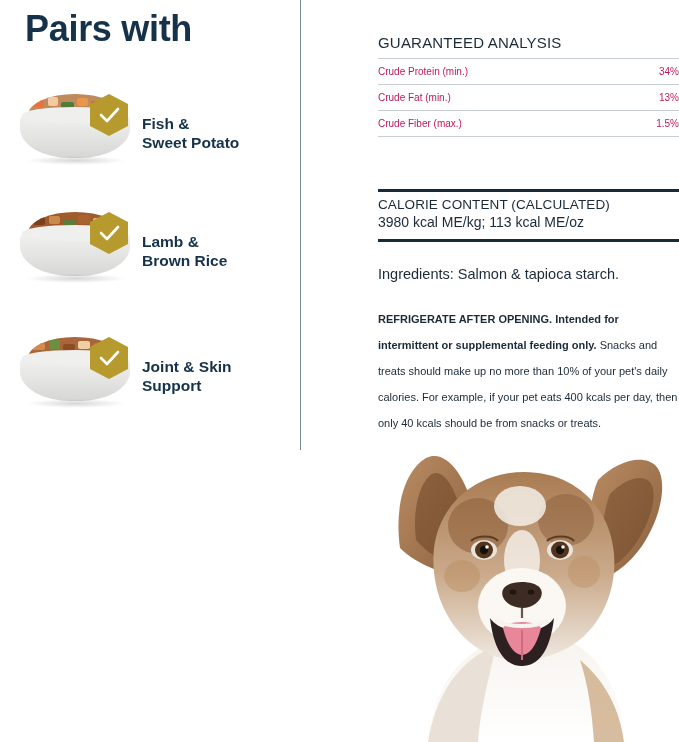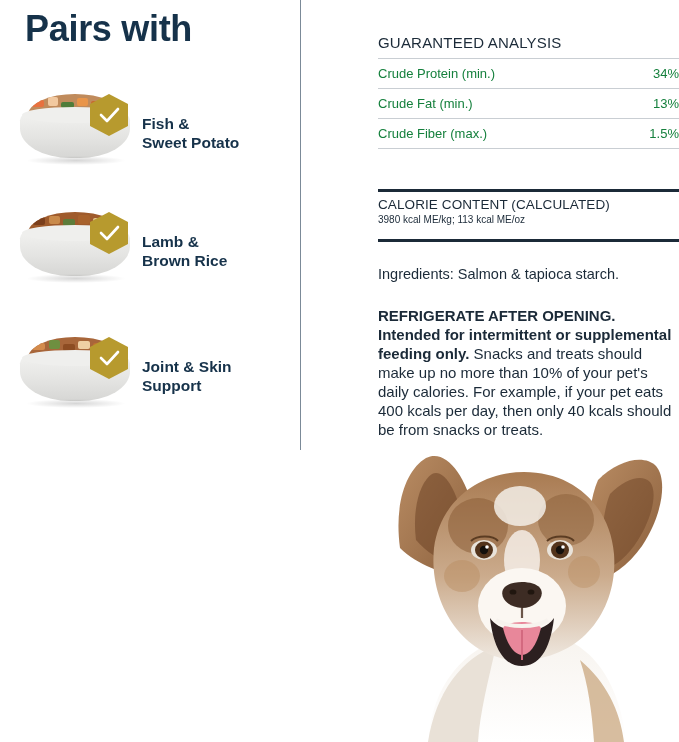--- a/index.html
+++ b/index.html
@@ -142,24 +142,24 @@
     letter-spacing: 0.2px;
   }
   .ga-table {
     position: absolute;
     left: 8px;
     top: 24px;
     width: 301px;
     border-collapse: collapse;
   }
   .ga-table tr td {
-    font-size: 13px;
+    font-size: 10px;
     padding: 7px 0 7px 0;
     border-bottom: 1px solid #c9ced3;
-    color: #15803d;
+    color: #be185d;
   }
   .ga-table tr:first-child td { border-top: 1px solid #c9ced3; }
   .ga-table td.val { text-align: right; }
 
   .rule-thick {
     position: absolute;
     left: 8px;
     top: 155px;
     width: 301px;
     height: 3px;
@@ -170,21 +170,21 @@
     left: 8px;
     top: 163px;
     font-size: 13.5px;
     color: #1b2a38;
     letter-spacing: 0.1px;
   }
   .calorie-val {
     position: absolute;
     left: 8px;
     top: 180px;
-    font-size: 10px;
+    font-size: 14px;
     color: #1b2a38;
   }
   .rule-thick2 {
     position: absolute;
     left: 8px;
     top: 205px;
     width: 301px;
     height: 3px;
     background: #1b2a38;
   }
@@ -194,22 +194,22 @@
     top: 231px;
     width: 301px;
     font-size: 14.5px;
     line-height: 19px;
   }
   .notes {
     position: absolute;
     left: 8px;
     top: 272px;
     width: 301px;
-    font-size: 15px;
-    line-height: 19px;
+    font-size: 11px;
+    line-height: 26px;
   }
   .notes b { font-weight: bold; }
 
   
   .dog-wrap {
     position: absolute;
     left: 370px;
     top: 420px;
     width: 309px;
     height: 322px;

